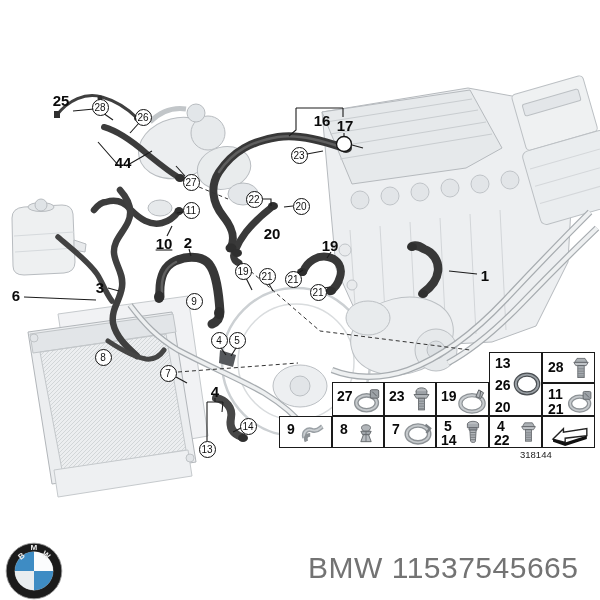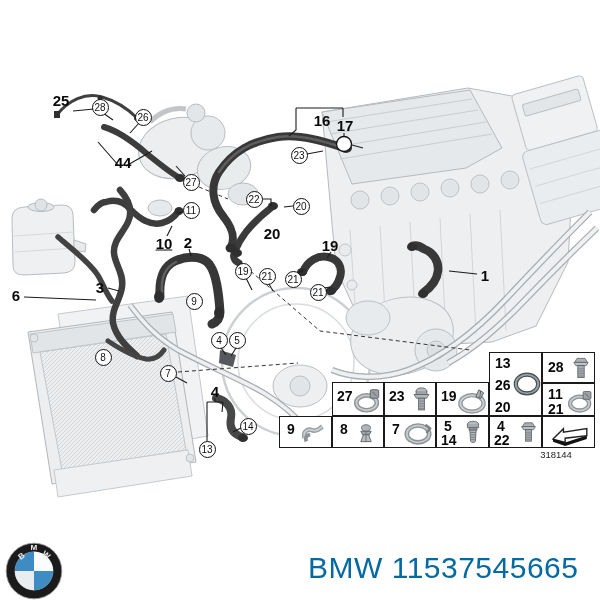--- a/index.html
+++ b/index.html
@@ -7,23 +7,23 @@
          font-family:"Liberation Sans", sans-serif;}
   #artwork{position:absolute;left:0;top:0;}
   .callout{position:absolute;width:17px;height:17px;border:1.4px solid #111;border-radius:50%;
            background:#fff;display:flex;align-items:center;justify-content:center;
            font-size:10px;color:#111;box-sizing:border-box;z-index:5;}
   .blabel{position:absolute;font-weight:bold;font-size:15px;color:#0a0a0a;
           transform:translate(-50%,-50%);white-space:nowrap;z-index:5;}
   .cell{position:absolute;background:#fff;border:1.1px solid #1a1a1a;box-sizing:border-box;z-index:6;}
   .cell .num{position:absolute;font-weight:bold;font-size:14px;color:#0a0a0a;line-height:1.15;}
   .cell svg.icon{position:absolute;}
-  #drawnum{position:absolute;top:449px;left:520px;width:72px;text-align:center;
+  #drawnum{position:absolute;top:449px;left:520px;width:72px;text-align:left;
            font-size:9.5px;color:#222;z-index:6;}
-  .footer-text{position:absolute;left:308px;top:551px;font-size:30px;color:#0369a1;
+  .footer-text{position:absolute;left:308px;top:551px;font-size:30px;color:#737373;
                letter-spacing:0.5px;z-index:6;}
   .bmw-logo{position:absolute;left:5px;top:542px;width:58px;height:58px;z-index:6;}
 </style>
 </head>
 <body>
 
 <div id="stage">
 
   <svg id="artwork" width="600" height="545" viewBox="0 0 600 545">
     <defs>

